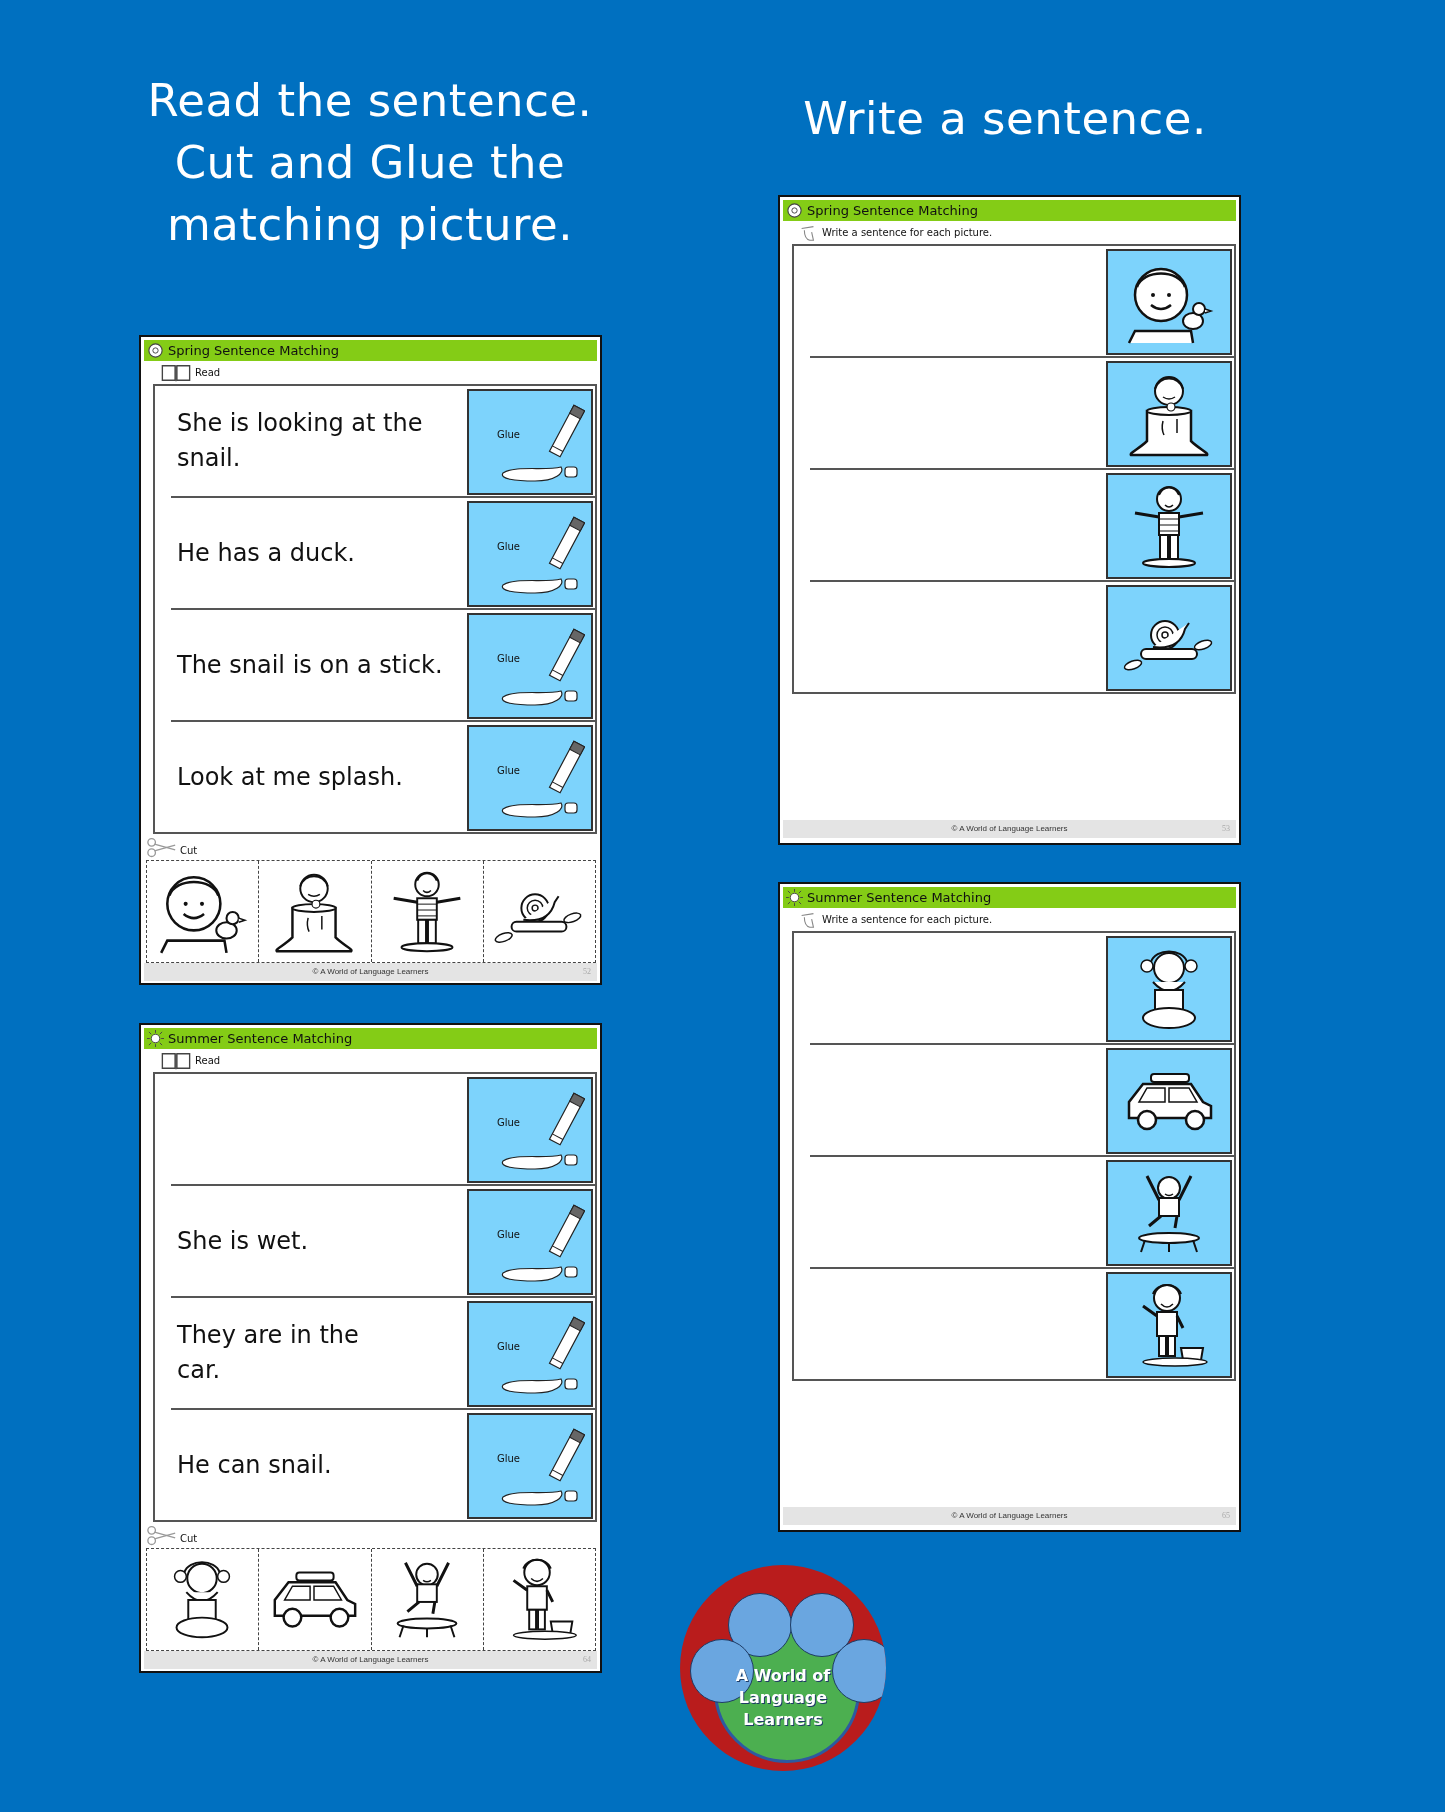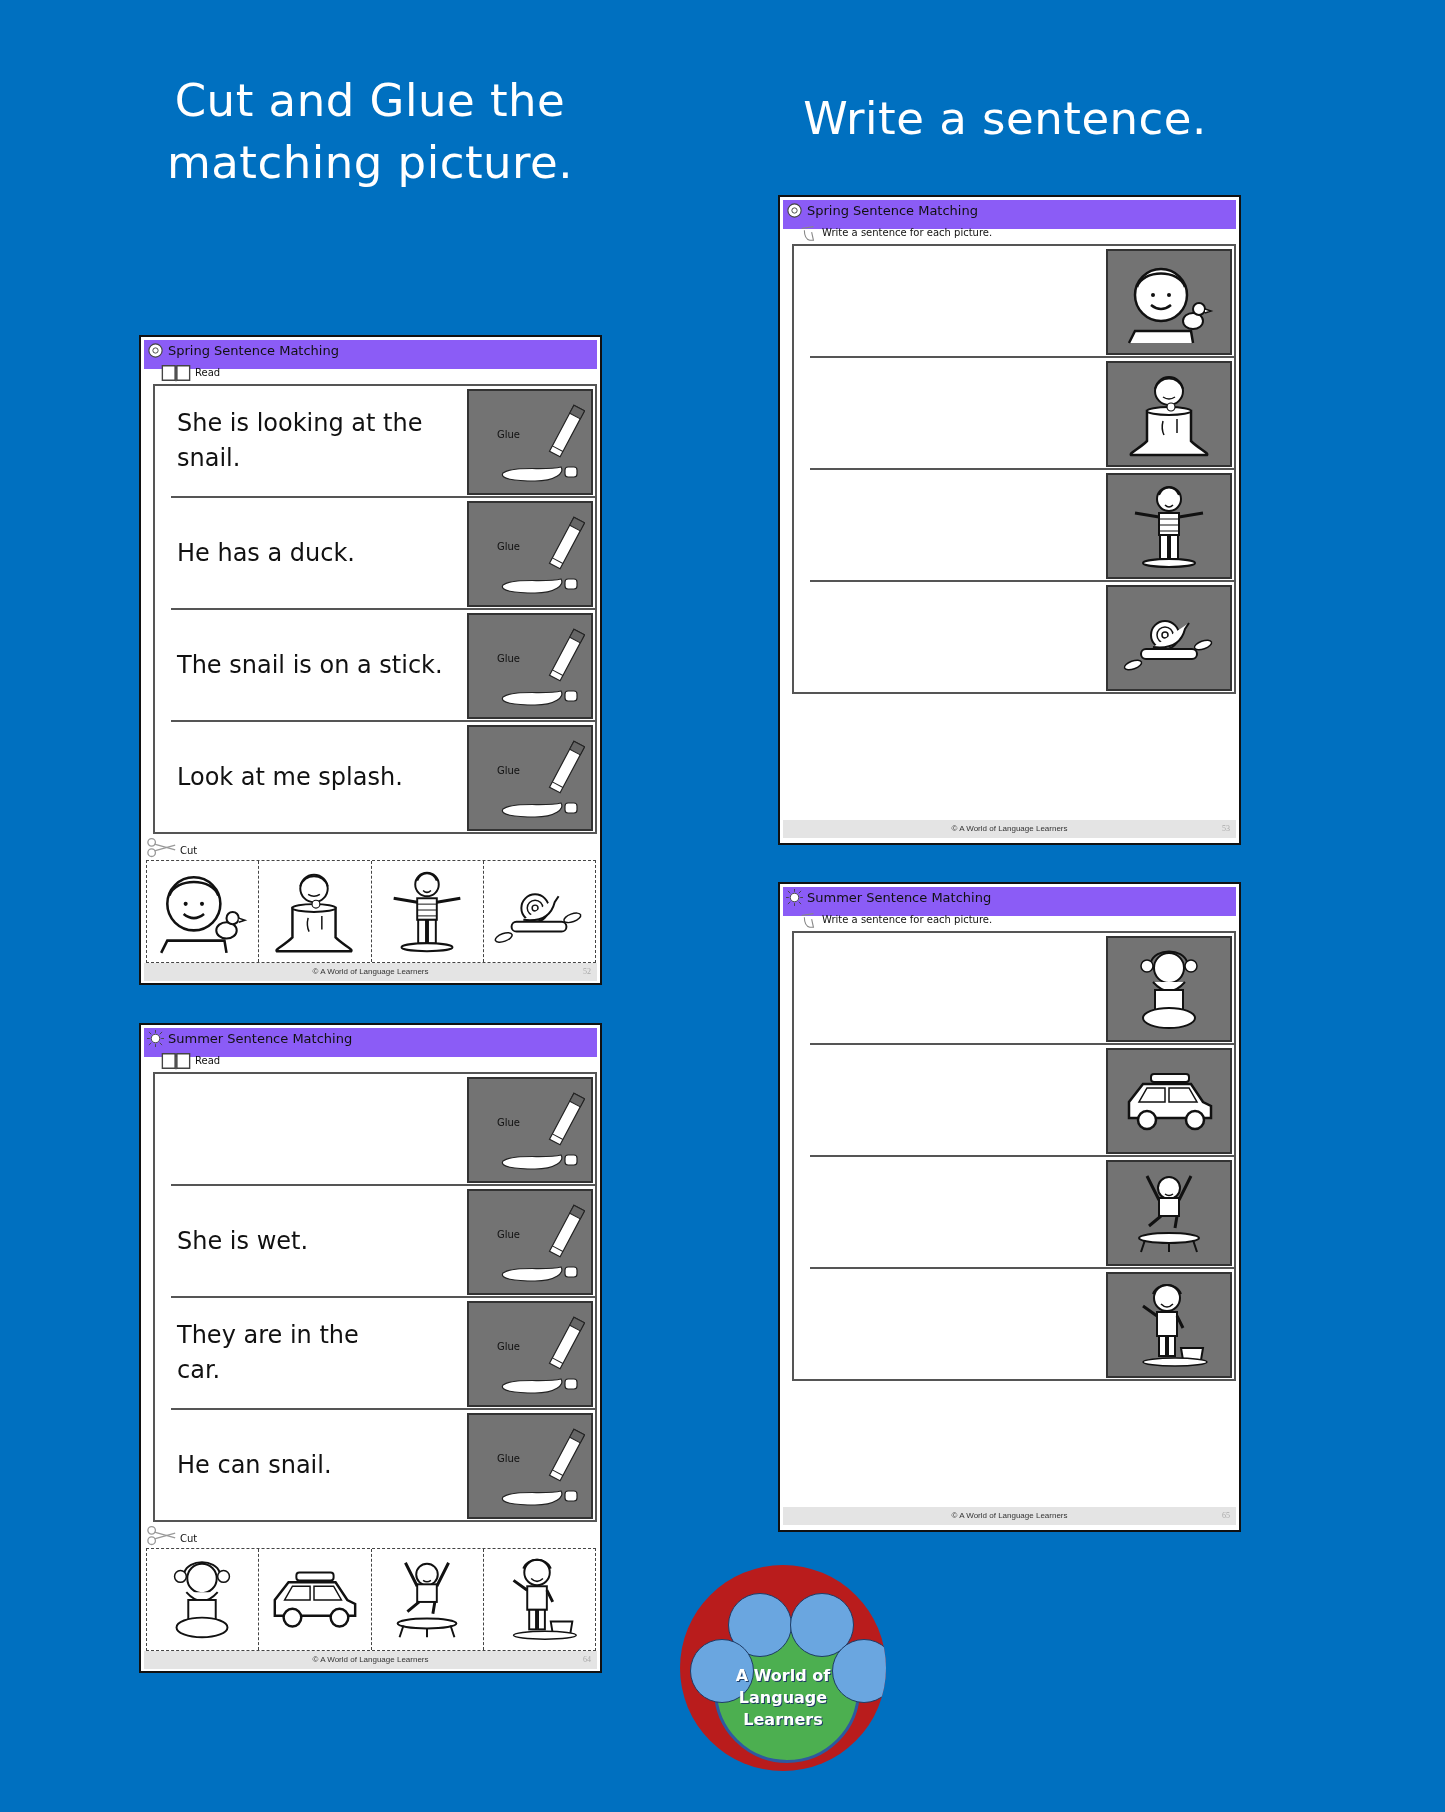--- a/index.html
+++ b/index.html
@@ -1,49 +1,50 @@
 <!DOCTYPE html>
 <html><head>
 <meta charset="utf-8">
 <style>
   html, body { margin:0; padding:0; }
   body { width:1445px; height:1812px; background:#0070c0; position:relative; overflow:hidden; font-family:"DejaVu Sans", sans-serif; }
   .headline { position:absolute; color:#fff; text-align:center; font-family:"DejaVu Sans", sans-serif; font-size:45px; line-height:62px; letter-spacing:0.5px; }
   .page { position:absolute; width:459px; height:646px; background:#fff; border:2px solid #111; }
-  .pg-header { position:absolute; left:3px; right:3px; top:3px; height:29px; background:#8b5cf6; font-size:13px; line-height:21px; color:#111; padding-left:24px; }
+  .pg-header { position:absolute; left:3px; right:3px; top:3px; height:21px; background:#84cc16; font-size:13px; line-height:21px; color:#111; padding-left:24px; }
   .pg-header .ico { position:absolute; left:3px; top:2px; width:17px; height:17px; }
   .sub { position:absolute; left:18px; top:25px; height:21px; font-size:10px; line-height:21px; color:#111; padding-left:36px; }
   .sub .ico { position:absolute; left:0; top:1px; width:34px; height:20px; }
   .sub.write { padding-left:24px; }
   .sub.write .ico { width:20px; }
   .table { position:absolute; left:12px; top:47px; width:440px; border:2px solid #555; background:#fff; }
   .row { position:relative; height:110px; border-bottom:2px solid #555;margin-left:16px; }
   .row:last-child { border-bottom:none; }
   .sentence { position:absolute; left:6px; top:0; width:290px; height:110px; display:flex; align-items:center; font-size:24px; line-height:35px; color:#111; }
-  .glue-box, .pic-box { position:absolute; right:2px; top:3px; width:122px; height:102px; border:2px solid #333; background:#737373; }
+  .glue-box, .pic-box { position:absolute; right:2px; top:3px; width:122px; height:102px; border:2px solid #333; background:#7dd3fc; }
   .glue-label { position:absolute; left:28px; top:38px; font-size:10px; color:#111; }
   .glue-svg { position:absolute; left:26px; top:10px; width:90px; height:86px; }
   .pic-svg { position:absolute; left:10px; top:6px; width:102px; height:90px; }
   .cut-label { position:absolute; left:5px; top:499px; height:22px; font-size:10px; line-height:30px; padding-left:34px; color:#111; }
   .cut-label .ico { position:absolute; left:0; top:0; width:32px; height:24px; }
   .cut-strip { position:absolute; left:5px; top:523px; width:448px; height:101px; border:1.5px dashed #444; display:flex; }
   .cut-cell { flex:1; border-right:1.5px dashed #444; position:relative; }
   .cut-cell:last-child { border-right:none; }
   .cut-cell svg { position:absolute; left:6px; top:4px; width:98px; height:92px; }
   .footer { position:absolute; left:3px; right:3px; height:18px; background:#e4e4e4; font-size:8px; line-height:18px; text-align:center; color:#333; font-family:"Liberation Sans", sans-serif; }
   .footer .num { position:absolute; right:6px; top:0; color:#aaa; font-family:"Liberation Serif", serif; }
   .logo { position:absolute; left:680px; top:1565px; width:206px; height:206px; border-radius:50%; background:#b91c1c; overflow:hidden; }
   .logo .globe { position:absolute; left:34px; top:52px; width:140px; height:140px; border-radius:50%; background:#4caf50; border:3px solid #2d5aa0; }
   .logo .bubble { position:absolute; width:62px; height:62px; border-radius:50%; background:#6aa6e0; border:1.5px solid #1f3c66; }
   .logo .logo-text { position:absolute; left:0; right:0; top:100px; text-align:center; color:#fff; font-family:"DejaVu Sans", sans-serif; font-weight:bold; font-size:16px; line-height:22px; text-shadow:1px 1px 0 #1f3c66; }
 </style>
 </head>
 <body>
 
 <div class="headline" style="left:110px; top:70px; width:520px;">
+  <div>Read the sentence.</div>
   <div>Cut and Glue the</div>
   <div>matching picture.</div>
 </div>
 <div class="headline" style="left:760px; top:88px; width:490px;text-align:center;">Write a sentence.</div>
 
 <svg width="0" height="0" style="position:absolute">
   <defs>
     <g id="glue-stick">
       <path d="M8 72 C 20 64, 50 70, 66 66 C 70 72, 60 80, 40 80 C 20 80, 4 78, 8 72 Z" fill="#fff" stroke="#222" stroke-width="1.2"></path>
       <rect x="70" y="66" width="12" height="10" rx="3" fill="#fff" stroke="#222" stroke-width="1.2"></rect>

